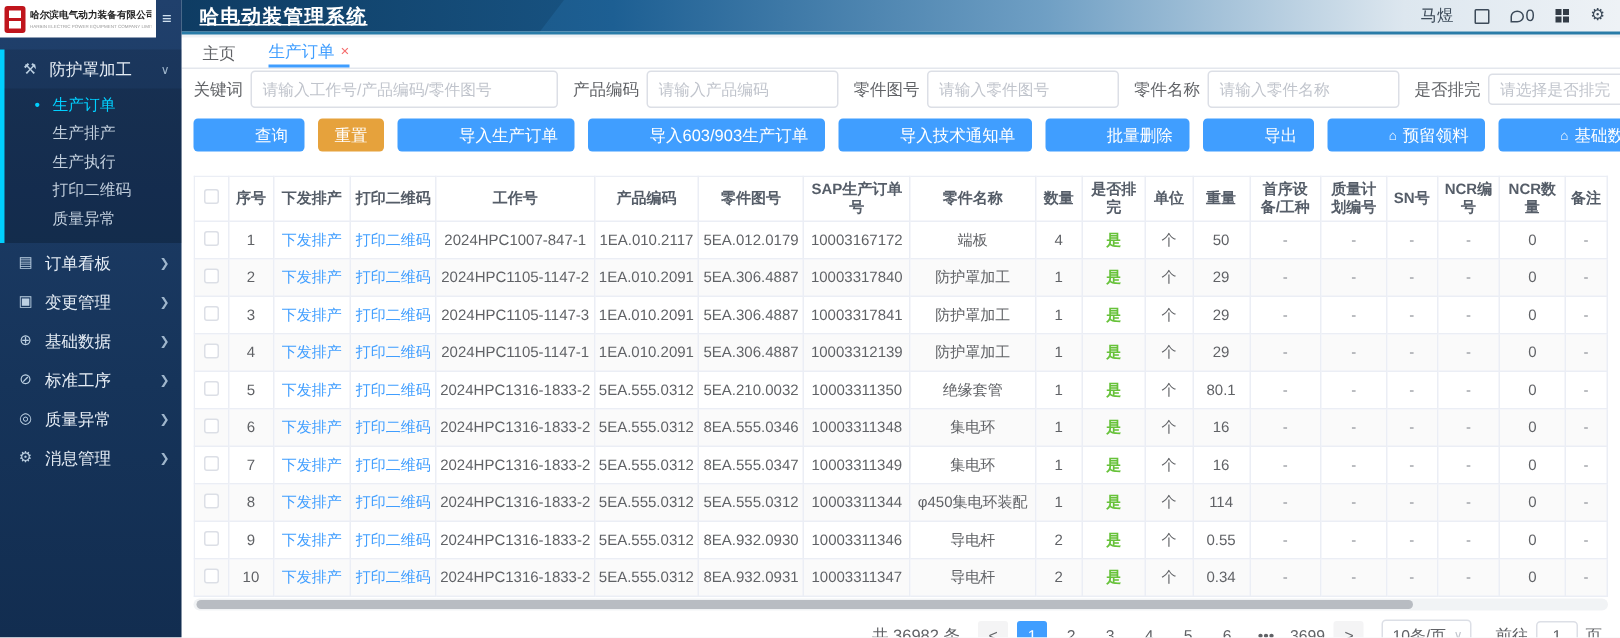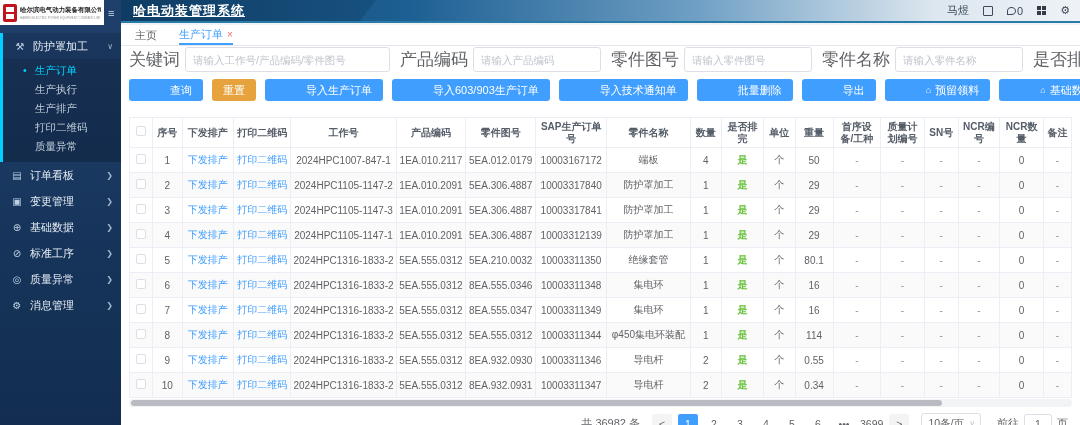--- a/index.html
+++ b/index.html
@@ -50,21 +50,21 @@
     border-bottom:1px solid #e4e7ed; display:flex; align-items:center; padding-left:14px; gap:22px; z-index:3; }
   .tab { font-size:11px; color:#606266; cursor:pointer; display:flex; align-items:center; gap:4px; height:100%; }
   .tab.active { color:#409eff; border-bottom:2px solid #409eff; }
   .tab .close-x { color:#f56c6c; font-size:10px; }
 
   
   .content { position:absolute; left:121px; top:42px; right:0; bottom:0; background:#fff; padding:5px 8px 0 8px; overflow:hidden; }
 
   .filter-row { display:flex; align-items:center; gap:10px; flex-wrap:nowrap; }
   .filter-item { display:flex; align-items:center; gap:5px; }
-  .filter-label { font-size:17px; color:#606266; white-space:nowrap; }
+  .filter-label { font-size:11px; color:#606266; white-space:nowrap; }
   .f-input { height:25px; border:1px solid #dcdfe6; border-radius:3px; padding:0 7px; font-size:10.5px; color:#606266;
     font-family:inherit; outline:none; }
   .f-input::placeholder { color:#c0c4cc; }
   .f-select { height:21px; border:1px solid #dcdfe6; border-radius:3px; padding:0 18px 0 7px; font-size:10.5px;
     color:#c0c4cc; display:flex; align-items:center; position:relative; width:128px; cursor:pointer; background:#fff; white-space:nowrap; }
 
   .btn-row { display:flex; align-items:center; gap:9px; margin-top:7px; }
   .btn { height:22px; border:none; border-radius:3px; padding:0 11px; font-size:11px; color:#fff; cursor:pointer;
     font-family:inherit; display:flex; align-items:center; gap:4px; white-space:nowrap; }
   .btn.primary { background:#409eff;padding-left:41px; }
@@ -119,22 +119,22 @@
   </div>
   <div class="menu">
       <div class="menu-group-wrap active">
         <div class="menu-group">
           <span class="m-icon">⚒</span>
           <span class="m-label">防护罩加工</span>
           <span class="m-arrow">∨</span>
         </div>
         <div class="submenu">
           <div class="submenu-item active">生产订单</div>
+          <div class="submenu-item">生产排产</div>
           <div class="submenu-item">生产执行</div>
-          <div class="submenu-item">生产排产</div>
           <div class="submenu-item">打印二维码</div>
           <div class="submenu-item">质量异常</div>
         </div>
       </div>
       <div class="menu-group-wrap">
         <div class="menu-group">
           <span class="m-icon">▤</span>
           <span class="m-label">订单看板</span>
           <span class="m-arrow">❯</span>
         </div>

